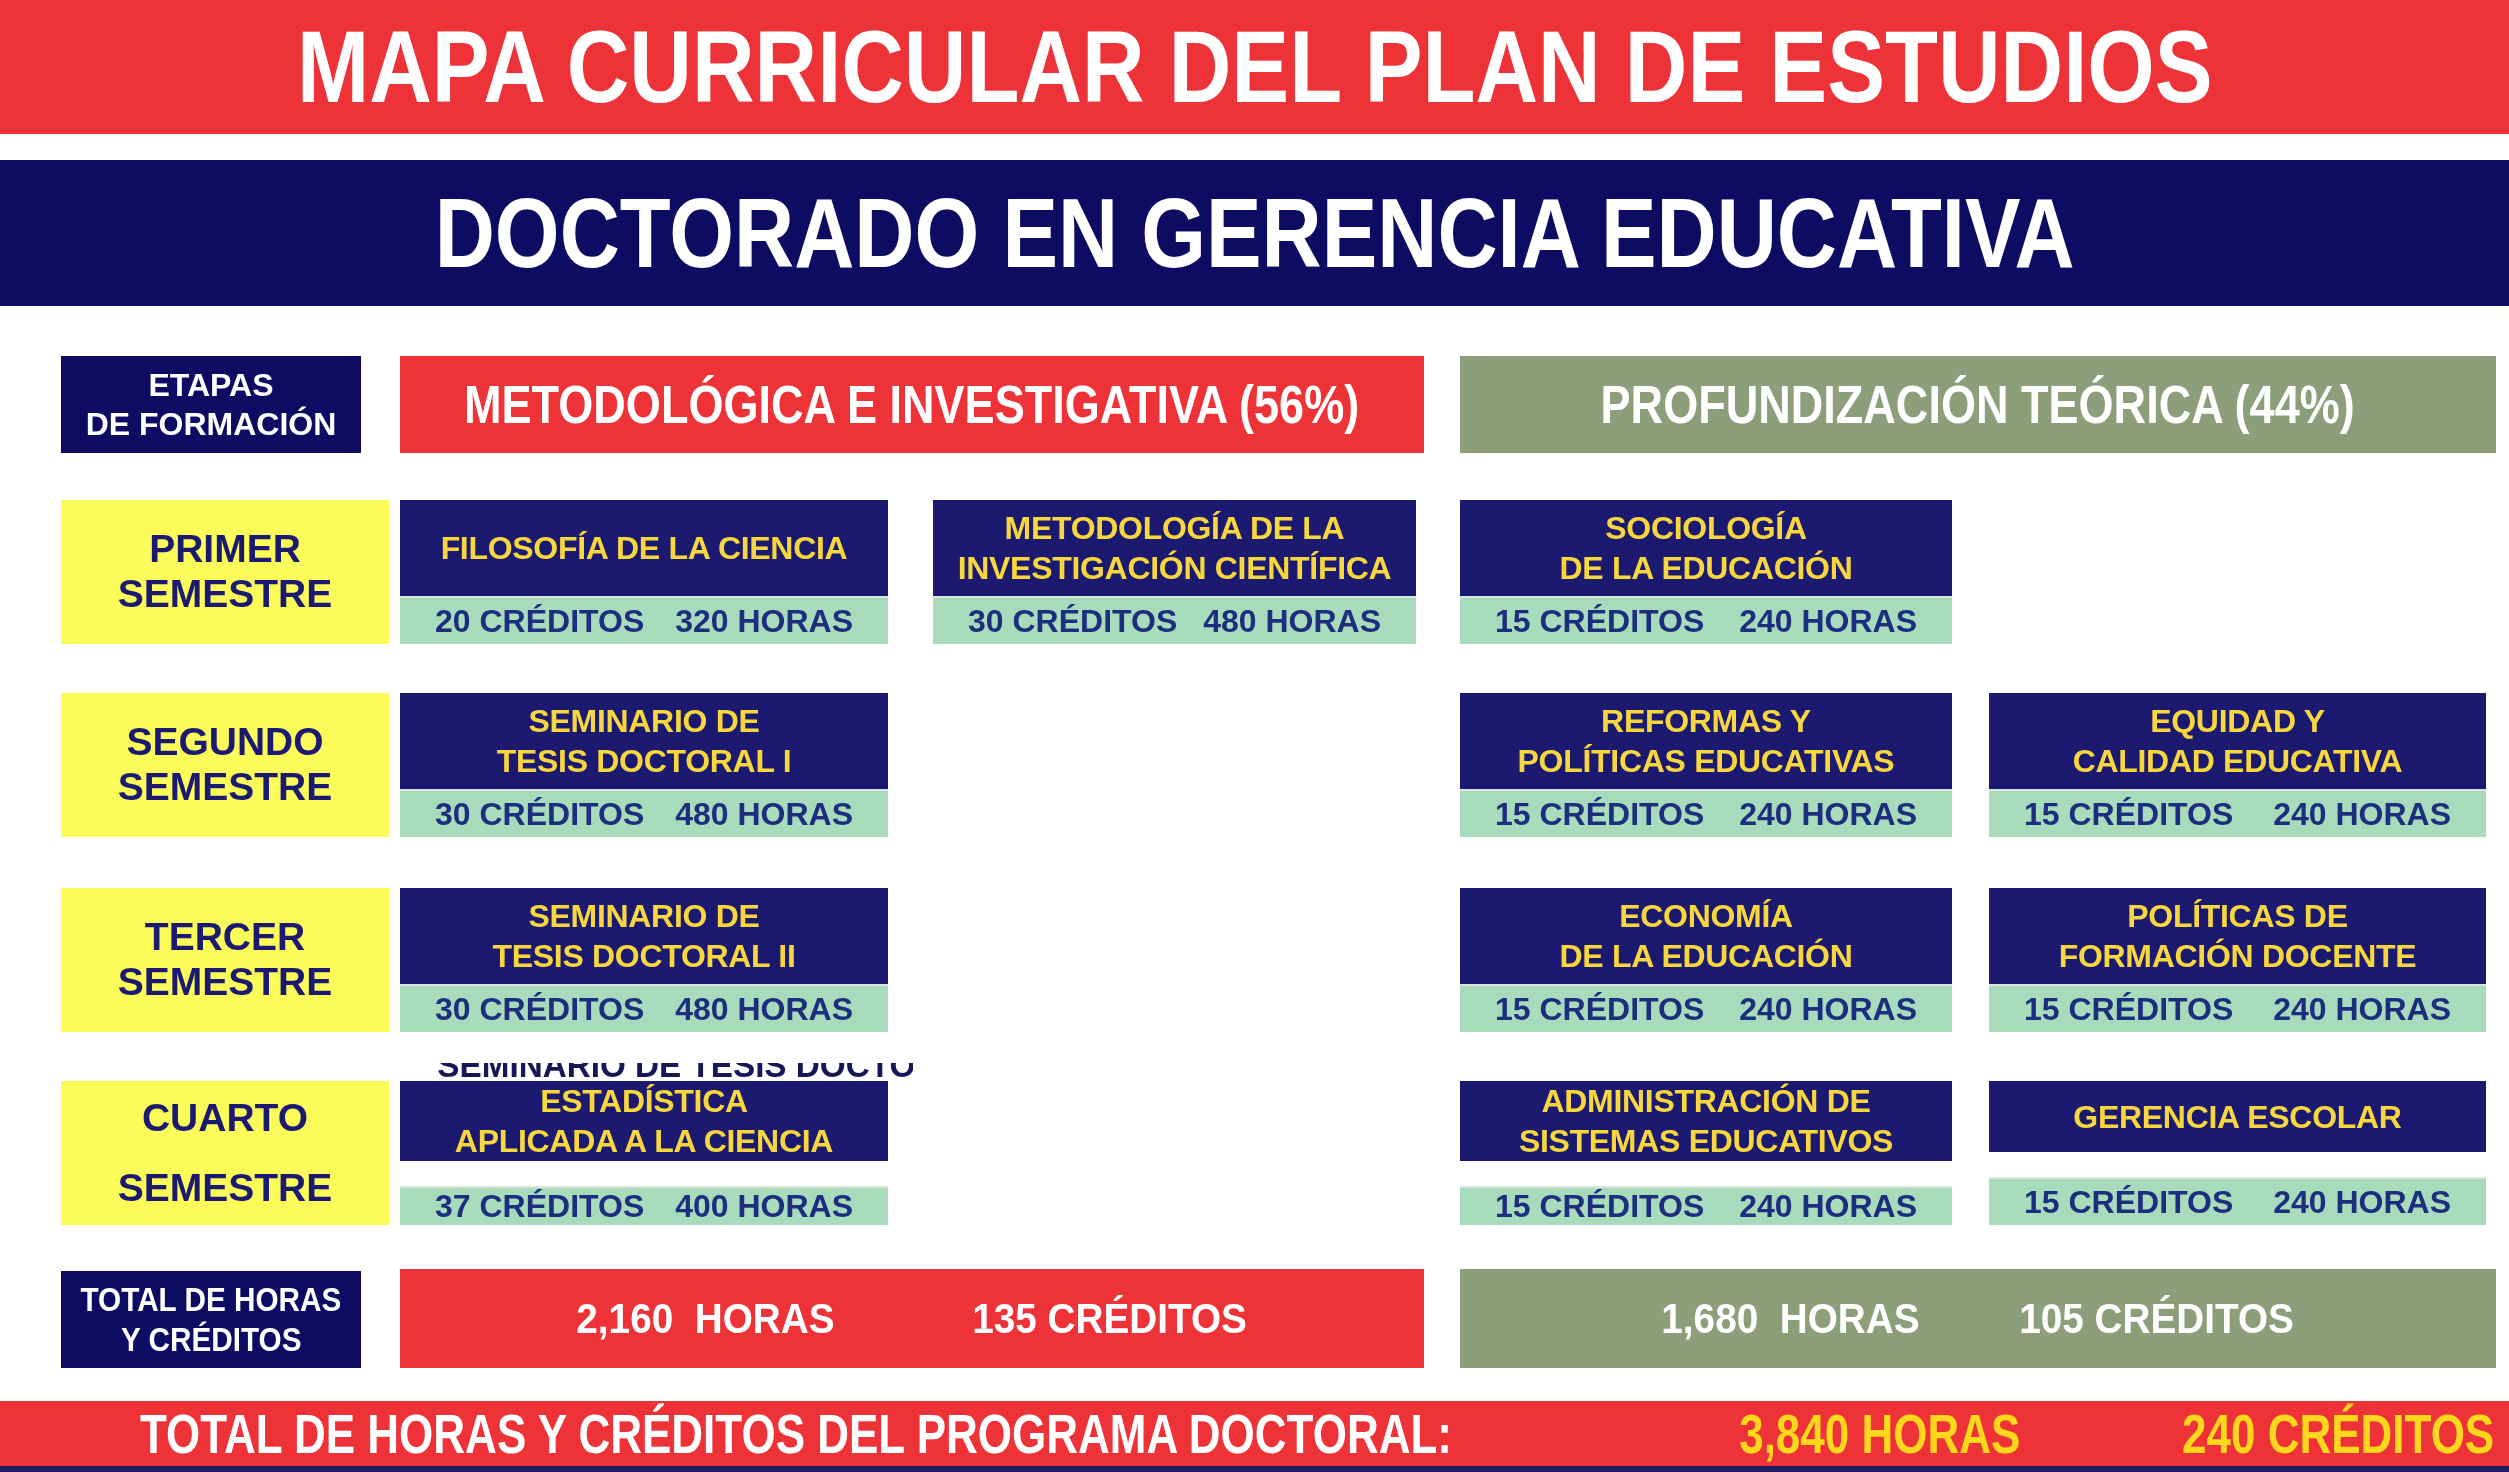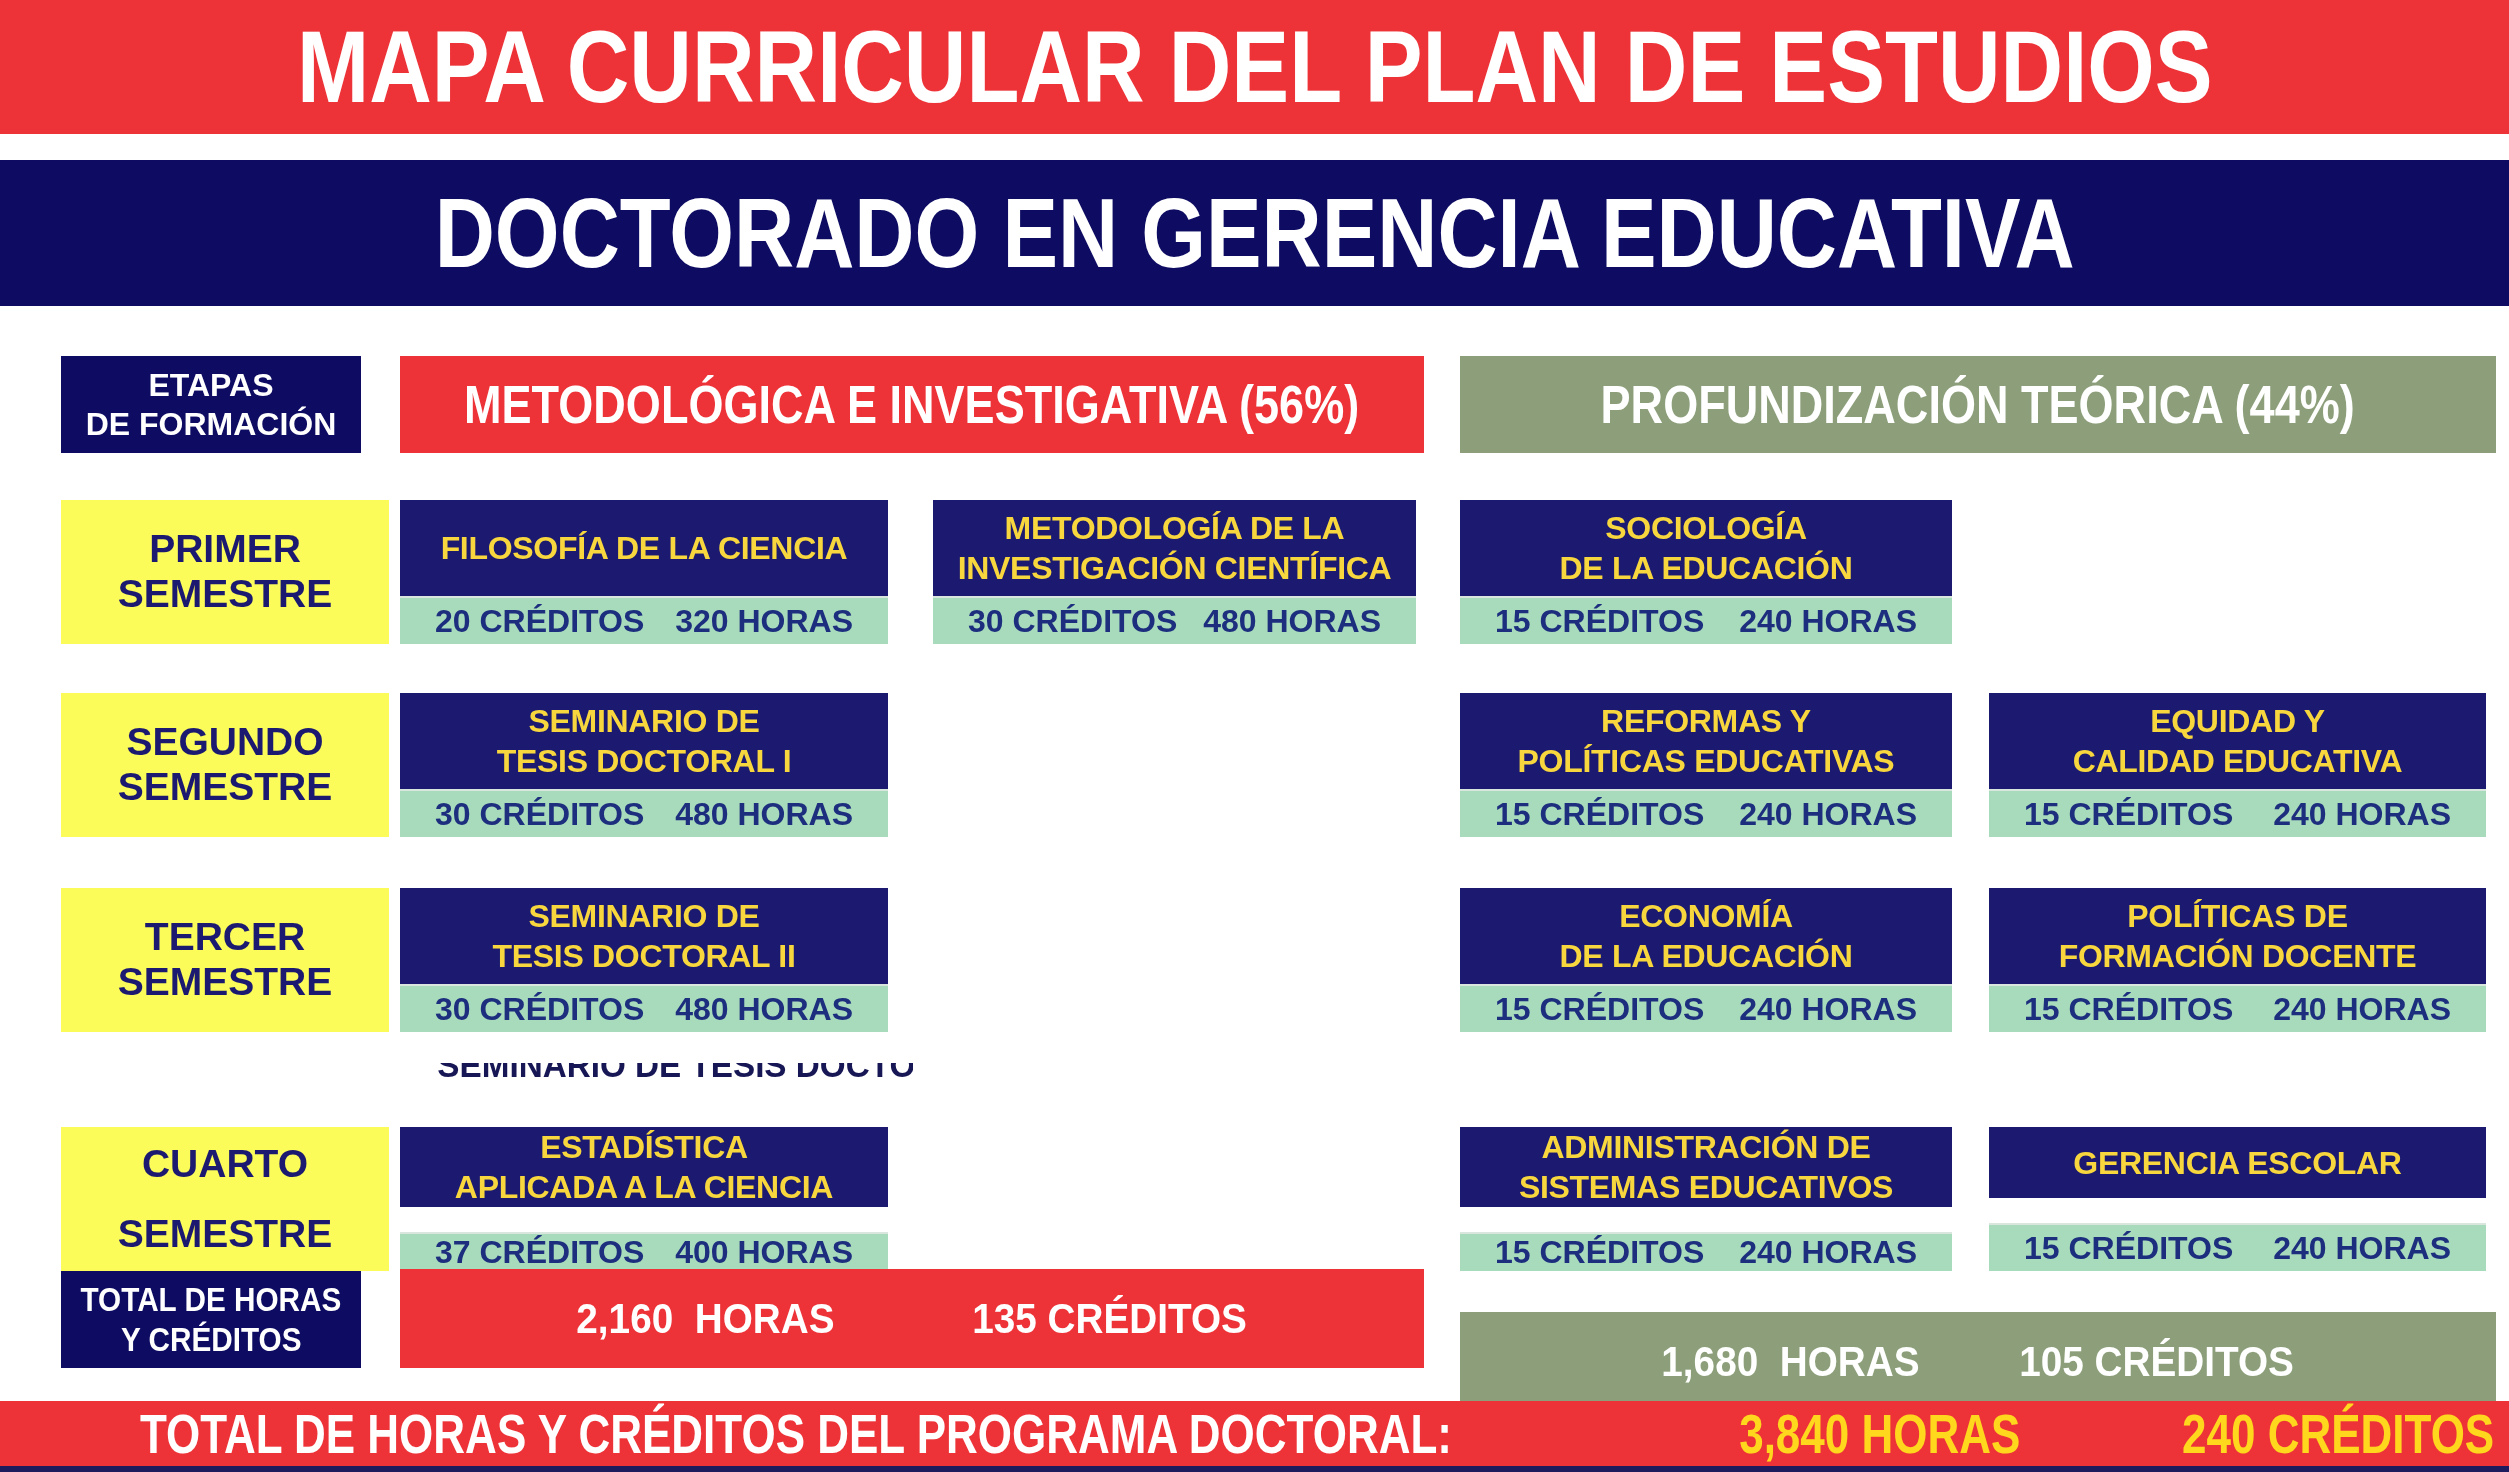--- a/index.html
+++ b/index.html
@@ -26,42 +26,42 @@
   .hdr-met{left:400px;width:1024px;background:#ED3338;}
   .hdr-teo{left:1460px;width:1036px;background:#8C9F7A;}
 
   
   .sem-label{position:absolute;left:61px;width:328px;height:144px;background:#FBFB5A;
     display:flex;flex-direction:column;justify-content:center;align-items:center;color:#1B1A70;
     font-weight:700;font-size:39px;line-height:1.15;}
 
   
   .card{position:absolute;height:144px;display:flex;flex-direction:column;}
-  .row-r1{top:500px;} .row-r2{top:693px;} .row-r3{top:888px;} .row-r4{top:1127px;gap:25px;}
+  .row-r1{top:500px;} .row-r2{top:693px;} .row-r3{top:888px;} .row-r4{top:1081px;gap:25px;}
   .col-m1{left:400px;width:488px;} .col-m2{left:933px;width:483px;}
   .col-t1{left:1460px;width:492px;} .col-t2{left:1989px;width:497px;border-radius:7px;}
   .card-title{background:#1B1A70;flex:1;display:flex;flex-direction:column;justify-content:center;
     align-items:center;color:#F8D73E;font-weight:700;font-size:32px;line-height:1.25;letter-spacing:-0.3px;}
   .card-footer{background:#A8DBBC;height:46px;border-top:2px solid #d9e6dd;display:flex;align-items:center;
     justify-content:space-between;padding:0 35px;color:#1C2E7D;font-weight:700;font-size:32px;}
 
   
   .artifact{position:absolute;left:423px;top:1063px;width:490px;height:17.6px;overflow:hidden;
     color:#181755;text-align:center;}
   .artifact span{display:inline-block;font-weight:700;font-size:35px;line-height:35px;
     transform:scaleX(.95);white-space:nowrap;margin-top:-19.6px;}
 
   
   .tot-label{position:absolute;left:61px;top:1271px;width:300px;height:97px;background:#0D0C62;
     display:flex;flex-direction:column;justify-content:center;align-items:center;color:#fff;
     font-weight:700;font-size:33px;line-height:1.2;}
   .tot-bar{position:absolute;top:1269px;height:99px;display:flex;align-items:center;justify-content:center;
     color:#fff;font-weight:700;font-size:43px;}
   .tot-met{left:400px;width:1024px;background:#ED3338;gap:108px;}
-  .tot-teo{left:1460px;width:1036px;background:#8C9F7A;gap:70px;margin-top:43px;}
+  .tot-teo{left:1460px;width:1036px;background:#8C9F7A;gap:70px;}
 
   
   .footer-banner{position:absolute;left:0;top:1401px;width:2509px;height:66px;background:#ED3338;
     display:flex;align-items:center;justify-content:center;gap:88px;font-weight:700;font-size:55px;}
   .footer-banner .lbl{color:#ffffff;}
   .footer-banner .yel{color:#FFD81E;}
   .bottom-strip{position:absolute;left:0;top:1466px;width:2509px;height:5.9px;background:#1D1B5E;}
 </style>
 </head>
 <body>

